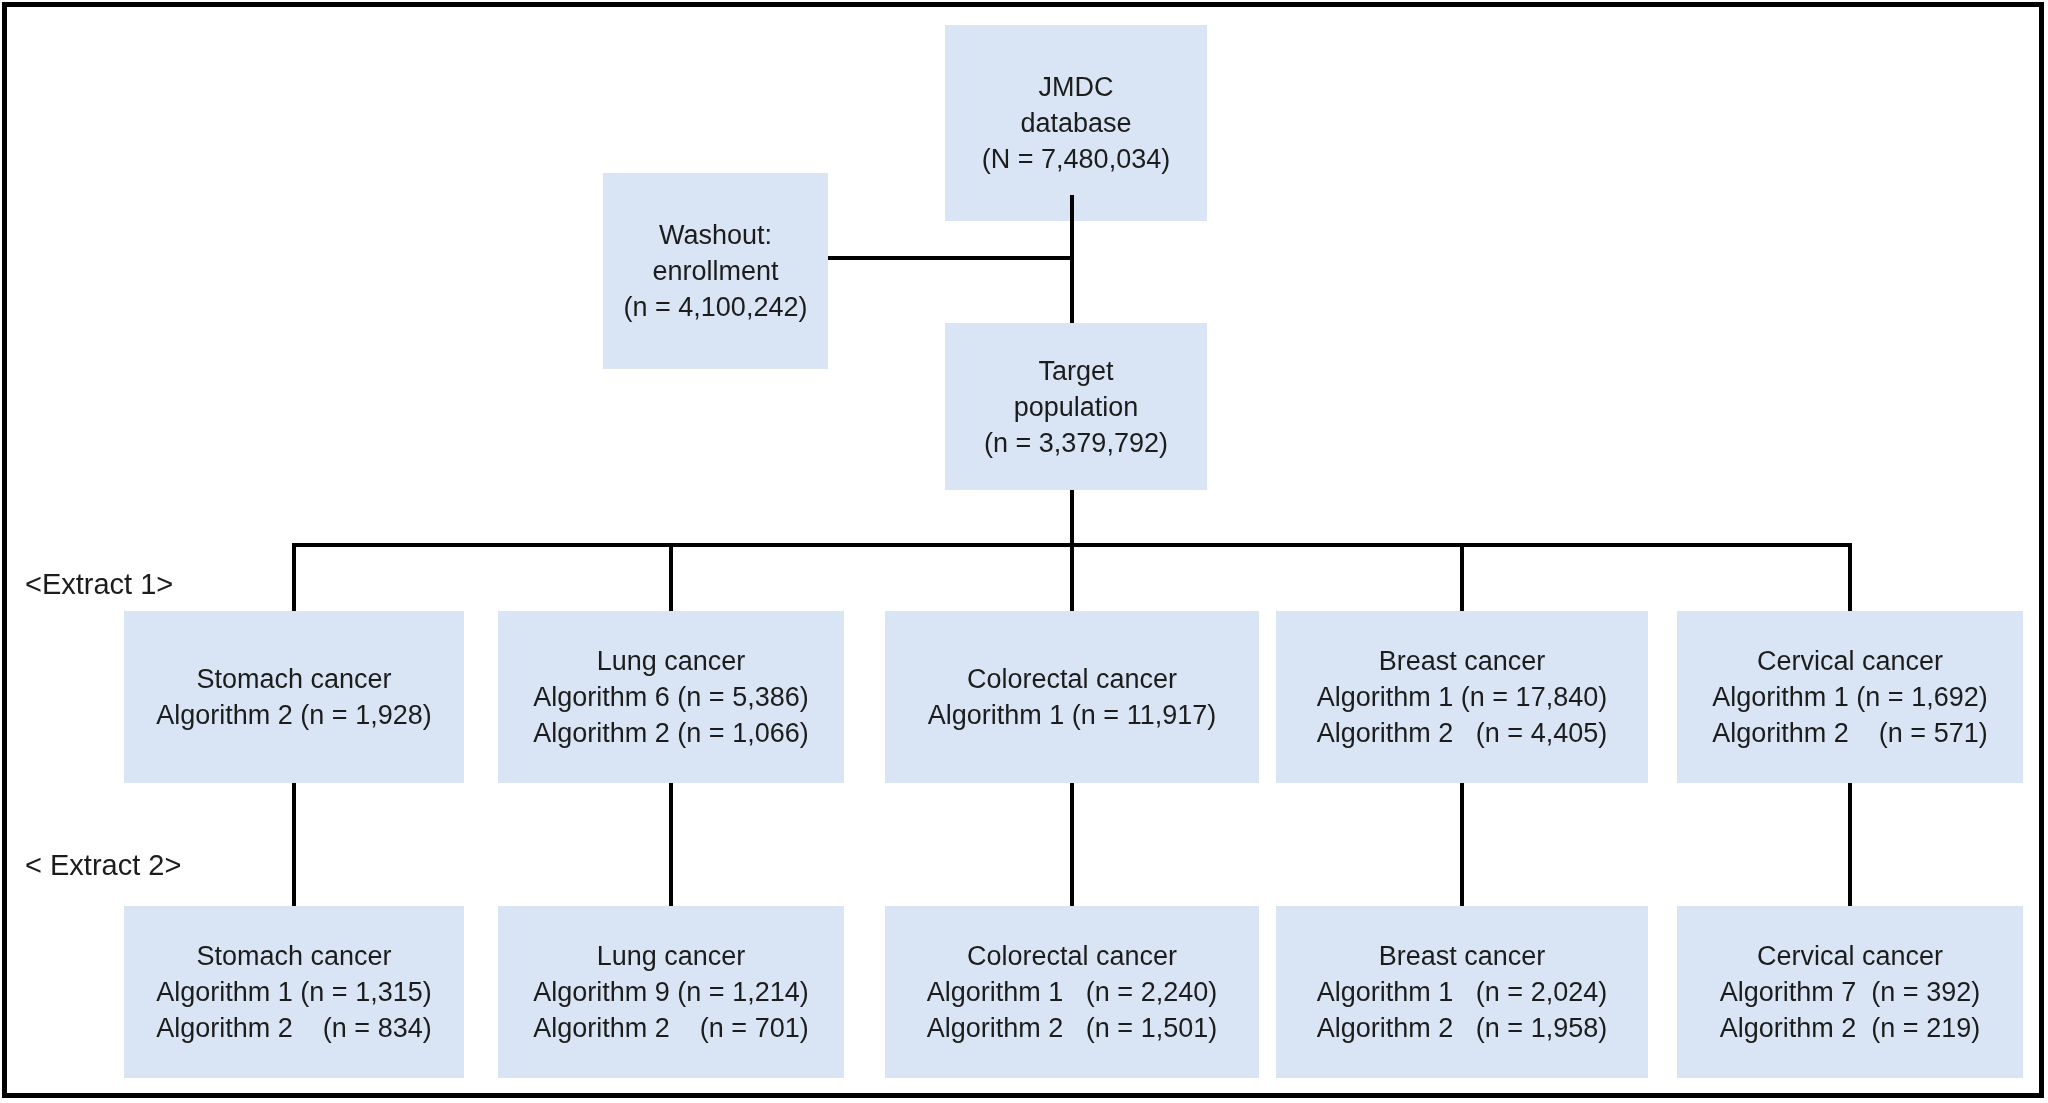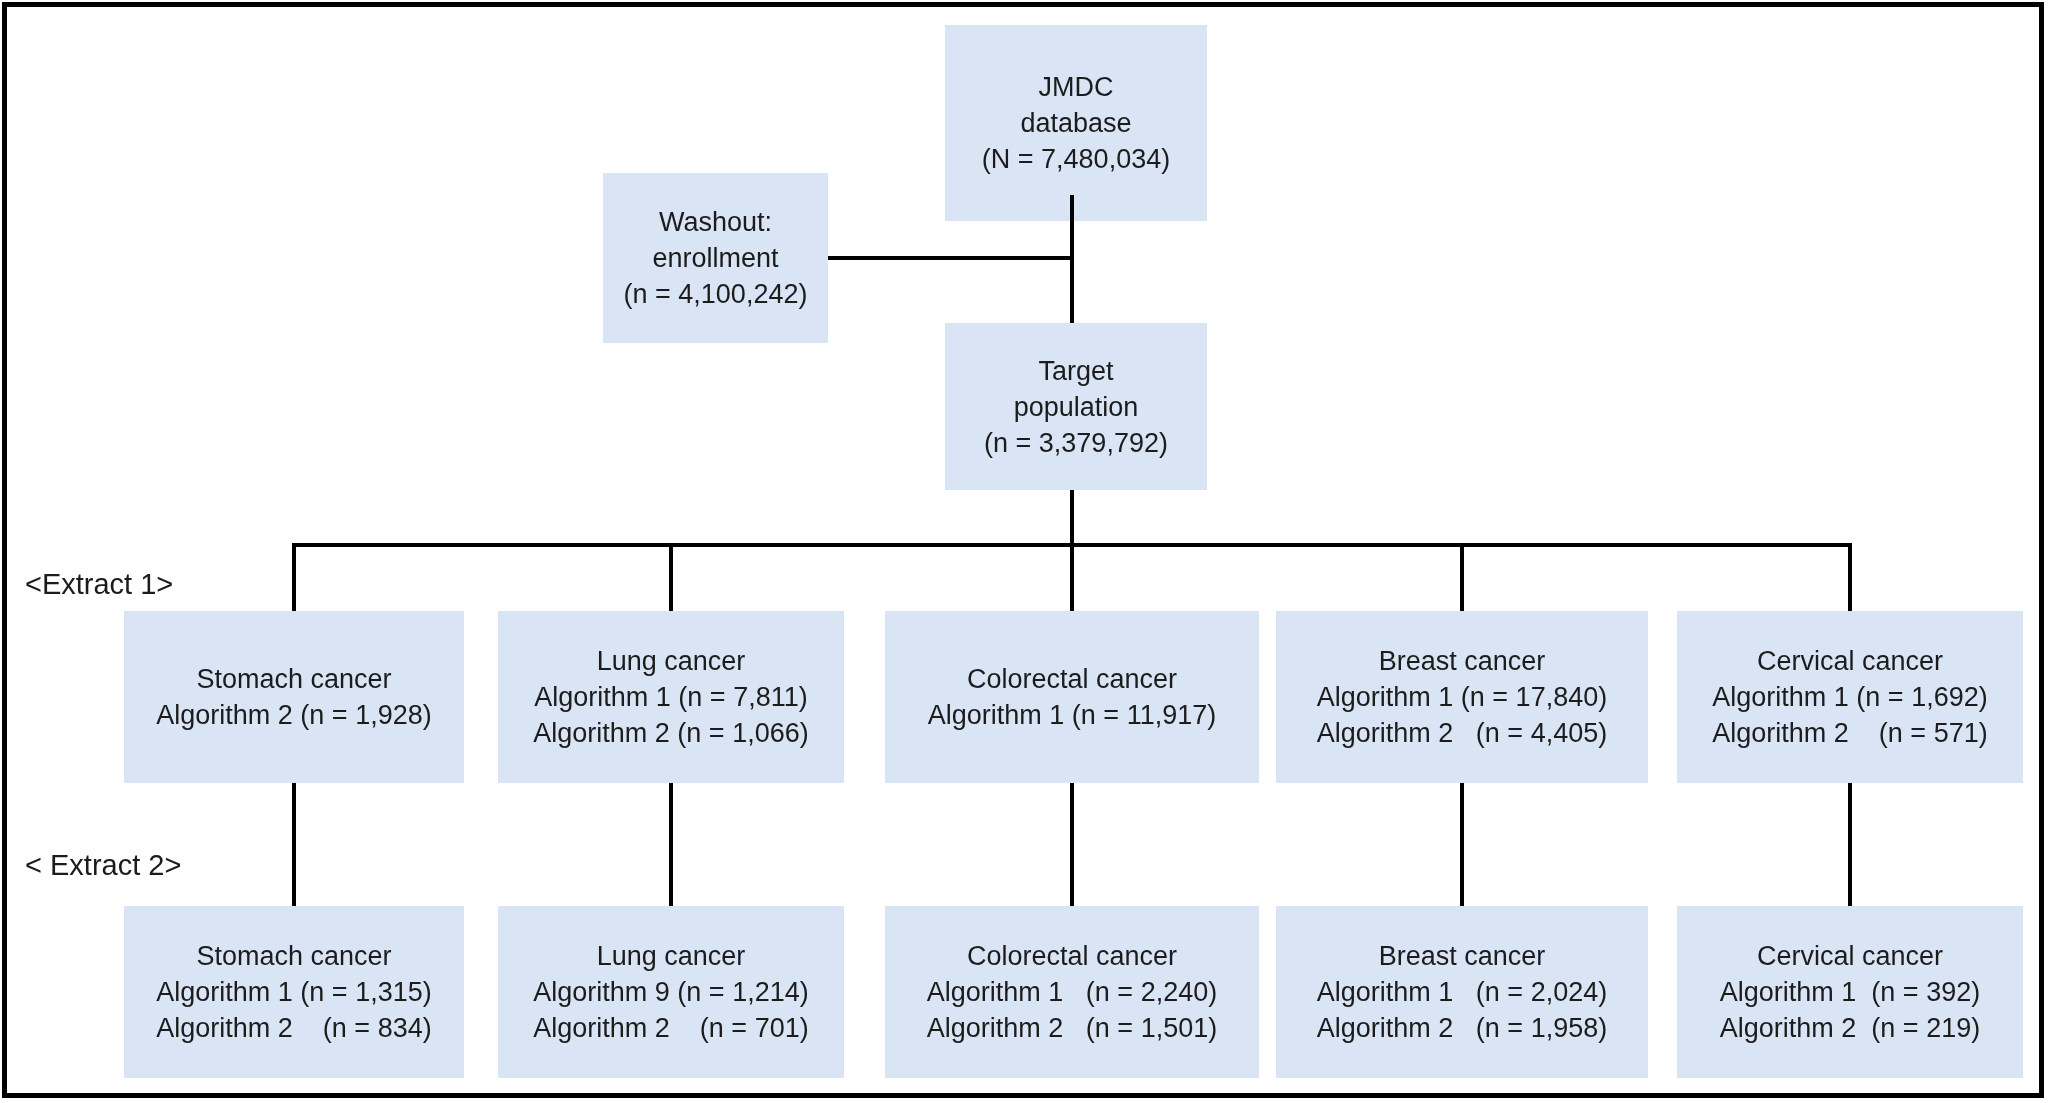--- a/index.html
+++ b/index.html
@@ -61,21 +61,21 @@
   <div class="frame"></div>
 
   <div class="box" style="left:945px; top:25px; width:262px; height:196px;">
     <span>JMDC</span>
     <span>database</span>
     <span>(N = 7,480,034)</span>
   </div>
 
   <div class="vline" style="left:1070px; top:195px; height:128px;"></div>
 
-  <div class="box" style="left:603px; top:173px; width:225px; height:170px;text-align:right;">
+  <div class="box" style="left:603px; top:173px; width:225px; height:196px;text-align:right;">
     <span>Washout:</span>
     <span>enrollment</span>
     <span>(n = 4,100,242)</span>
   </div>
   <div class="hline" style="left:828px; top:256px; width:246px;"></div>
 
   <div class="box" style="left:945px; top:323px; width:262px; height:167px;">
     <span>Target</span>
     <span>population</span>
     <span>(n = 3,379,792)</span>
@@ -93,21 +93,21 @@
 
   <div class="extract-label" style="left:25px; top:568px;">&lt;Extract 1&gt;</div>
   <div class="extract-label" style="left:25px; top:849px;text-align:center;">&lt; Extract 2&gt;</div>
 
   <div class="box" style="left:124px; top:611px; width:340px; height:172px;">
     <span>Stomach cancer</span>
     <span>Algorithm 2 (n = 1,928)</span>
   </div>
   <div class="box" style="left:498px; top:611px; width:346px; height:172px;">
     <span>Lung cancer</span>
-    <span>Algorithm 1 (n = 7,811)</span>
+    <span>Algorithm 6 (n = 5,386)</span>
     <span>Algorithm 2 (n = 1,066)</span>
   </div>
   <div class="box" style="left:885px; top:611px; width:374px; height:172px;">
     <span>Colorectal cancer</span>
     <span>Algorithm 1 (n = 11,917)</span>
   </div>
   <div class="box" style="left:1276px; top:611px; width:372px; height:172px;">
     <span>Breast cancer</span>
     <span>Algorithm 1 (n = 17,840)</span>
     <span>Algorithm 2   (n = 4,405)</span>
@@ -139,17 +139,17 @@
     <span>Algorithm 1   (n = 2,240)</span>
     <span>Algorithm 2   (n = 1,501)</span>
   </div>
   <div class="box" style="left:1276px; top:906px; width:372px; height:172px;">
     <span>Breast cancer</span>
     <span>Algorithm 1   (n = 2,024)</span>
     <span>Algorithm 2   (n = 1,958)</span>
   </div>
   <div class="box" style="left:1677px; top:906px; width:346px; height:172px;">
     <span>Cervical cancer</span>
-    <span>Algorithm 1  (n = 392)</span>
+    <span>Algorithm 7  (n = 392)</span>
     <span>Algorithm 2  (n = 219)</span>
   </div>
 
 </div>
 
 </body></html>

